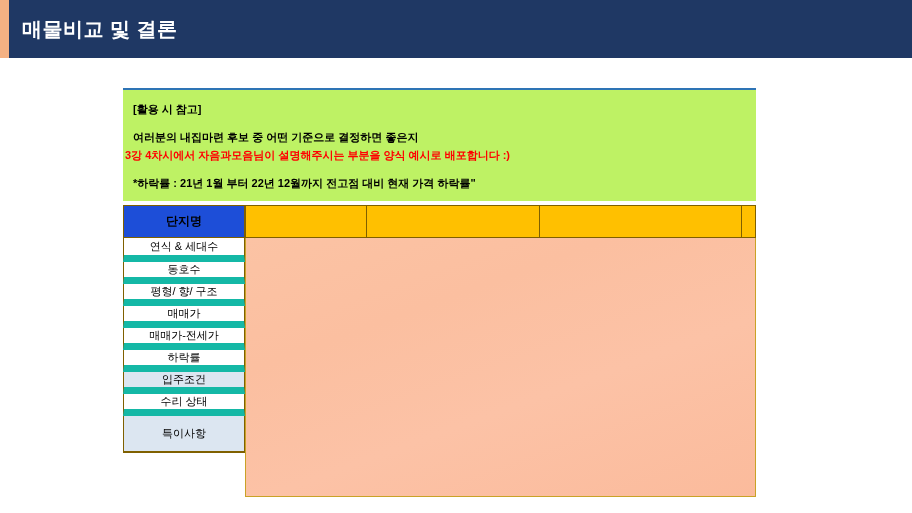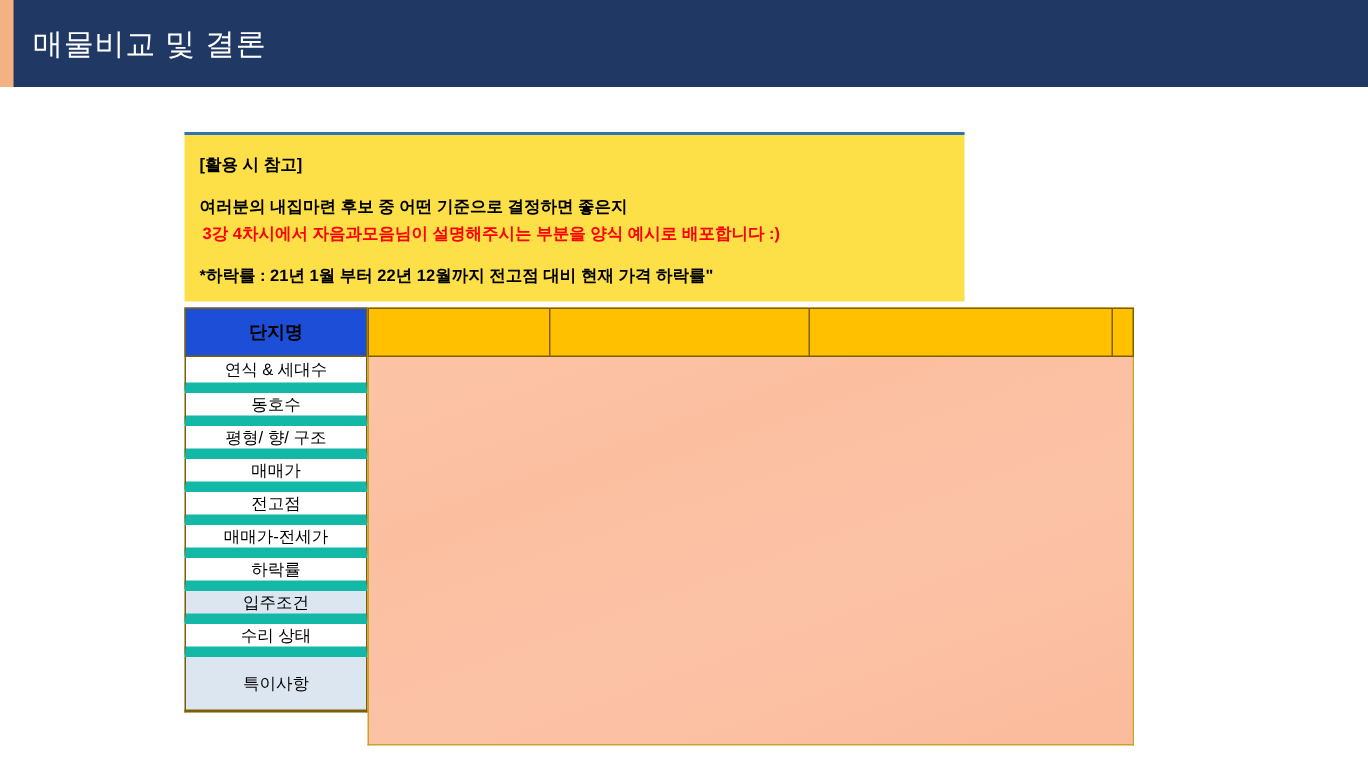--- a/index.html
+++ b/index.html
@@ -34,53 +34,53 @@
     top: 0;
     width: 9px;
     height: 58px;
     background: #F4B183;
   }
   .header-title {
     position: absolute;
     left: 22px;
     top: 16px;
     font-size: 20px;
-    font-weight: normal;
+    font-weight: bold;
     color: #FFFFFF;
     letter-spacing: 0.5px;
   }
   .header-right {
     position: absolute;
     right: 38px;
     top: 18px;
     font-size: 17px;
     font-weight: bold;
     color: #FFC000;
   }
   
   .note-box {
     position: absolute;
     left: 123px;
     top: 88px;
-    width: 520px;
+    width: 633px;
     height: 113px;
-    background: #fde047;
+    background: #bef264;
     border-top: 2px solid #2E74B5;
     box-sizing: border-box;
   }
   .note-line {
     position: absolute;
     font-size: 11px;
     font-weight: bold;
     color: #000000;
     white-space: nowrap;
   }
   .note-title { left: 10px; top: 12px; }
   .note-l1    { left: 10px; top: 40px; }
-  .note-l2    { left: 12px; top: 58px; color: #FF0000; }
+  .note-l2    { left: 2px; top: 58px; color: #FF0000; }
   .note-l3    { left: 10px; top: 86px; }
 
   
   .table-wrap {
     position: absolute;
     left: 123px;
     top: 205px;
     width: 633px;
     height: 292px;
   }
@@ -177,21 +177,20 @@
     <div class="head-strip" id="head-strip">
         <div class="head-sep" style="left: 120px;"></div>
         <div class="head-sep" style="left: 293px;"></div>
         <div class="head-sep" style="left: 495px;"></div>
       </div>
     <div class="row-labels" id="row-labels">
         <div class="row-label" style="height: 24px;">연식 &amp; 세대수</div>
         <div class="row-label" style="height: 22px;">동호수</div>
         <div class="row-label" style="height: 22px; text-align: right;">평형/ 향/ 구조</div>
         <div class="row-label" style="height: 22px;">매매가</div>
-        <div class="row-label" style="height: 22px;">전고점</div>
         <div class="row-label" style="height: 22px;">매매가-전세가</div>
         <div class="row-label" style="height: 22px;">하락률</div>
         <div class="row-label shaded" style="height: 22px;">입주조건</div>
         <div class="row-label" style="height: 22px;">수리 상태</div>
         <div class="row-label shaded last" style="height: 37px;">특이사항</div>
       </div>
     <div class="body-fill"></div>
   </div>
 
 </div>

